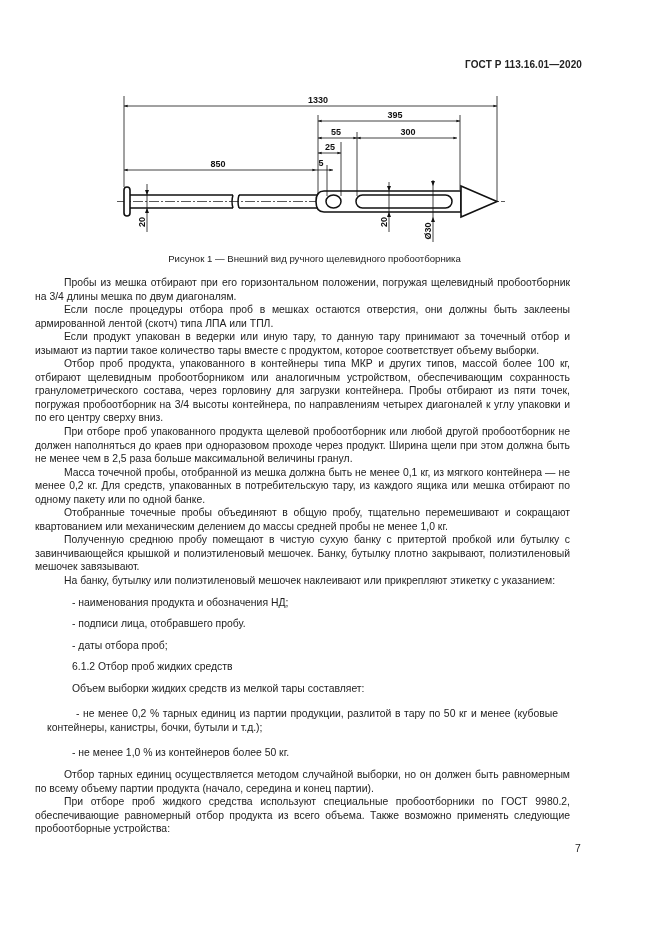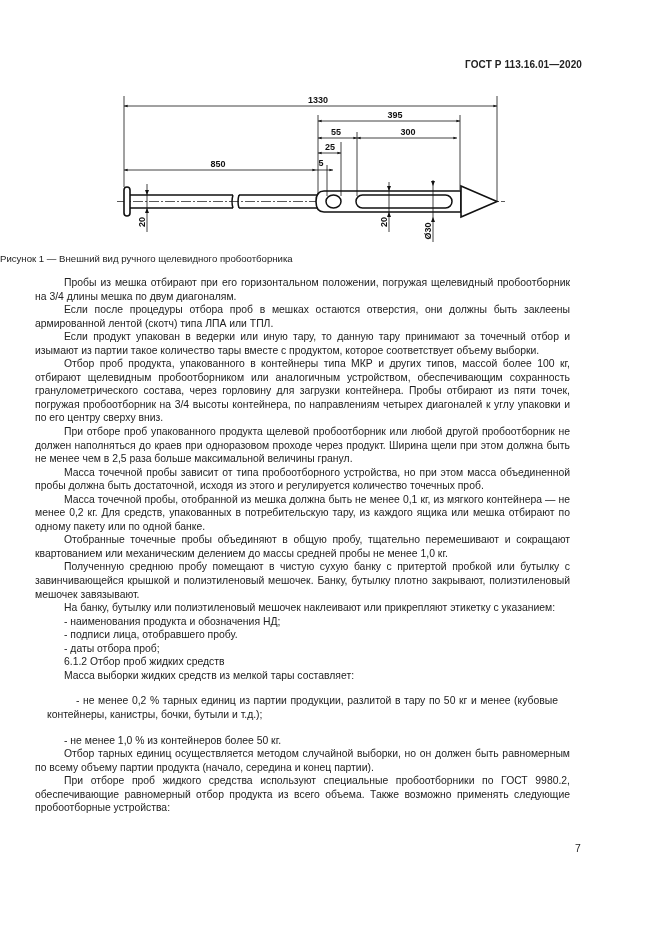--- a/index.html
+++ b/index.html
@@ -8,29 +8,29 @@
       font-family: "Liberation Sans", sans-serif; color: #1e1e1e;
     }
     .header {
       position: absolute; top: 59px; right: 79px;
       font-size: 10px; font-weight: bold; color: #222; letter-spacing: 0.1px;
     }
     .figure { position: absolute; left: 0; top: 0; width: 661px; height: 250px; }
     .figure svg { position: absolute; left: 0; top: 0; }
     .dimtext { font-family: "Liberation Sans", sans-serif; font-size: 9px; font-weight: bold; fill: #111; }
     .caption {
-      position: absolute; top: 253px; left: 0; width: 629px; 
+      position: absolute; top: 253px; left: 0; width: 629px; text-align: center;
       font-size: 9.6px; color: #222;
     }
     .body-text {
       position: absolute; left: 35px; top: 276px; width: 535px;
       font-size: 10.4px; line-height: 13.55px; color: #222;
     }
     .p { text-indent: 29px; text-align: justify; text-align-last: left; margin: 0; hyphens: manual; }
-    .li { padding-left: 29px; margin: 0; }
+    .li { padding-left: 29px; margin: 8px; }
     .li-wrap { text-indent: 29px; margin: 12px; text-align: justify; text-align-last: left; }
     .page-num {
       position: absolute; top: 843px; left: 575px; font-size: 10.4px; color: #222;
     }
   </style>
 </head>
 <body>
 
 <div class="header">ГОСТ Р 113.16.01—2020</div>
 
@@ -97,29 +97,28 @@
 </div>
 
 <div class="caption">Рисунок 1 — Внешний вид ручного щелевидного пробоотборника</div>
 
 <div class="body-text">
   <p class="p">Пробы из мешка отбирают при его горизонтальном положении, погружая щелевидный пробоот­борник на 3/4 длины мешка по двум диагоналям.</p>
   <p class="p">Если после процедуры отбора проб в мешках остаются отверстия, они должны быть заклеены армированной лентой (скотч) типа ЛПА или ТПЛ.</p>
   <p class="p">Если продукт упакован в ведерки или иную тару, то данную тару принимают за точечный отбор и изымают из партии такое количество тары вместе с продуктом, которое соответствует объему выборки.</p>
   <p class="p">Отбор проб продукта, упакованного в контейнеры типа МКР и других типов, массой более 100 кг, отбирают щелевидным пробоотборником или аналогичным устройством, обеспечивающим сохран­ность гранулометрического состава, через горловину для загрузки контейнера. Пробы отбирают из пяти точек, погружая пробоотборник на 3/4 высоты контейнера, по направлениям четырех диагоналей к углу упаковки и по его центру сверху вниз.</p>
   <p class="p">При отборе проб упакованного продукта щелевой пробоотборник или любой другой пробоотбор­ник не должен наполняться до краев при одноразовом проходе через продукт. Ширина щели при этом должна быть не менее чем в 2,5 раза больше максимальной величины гранул.</p>
-  <p class="p">Масса точечной пробы зависит от типа пробоотборного устройства, но при этом масса объединен­ной пробы должна быть достаточной, исходя из этого и регулируется количество точечных проб.</p>
   <p class="p">Масса точечной пробы, отобранной из мешка должна быть не менее 0,1 кг, из мягкого контей­нера — не менее 0,2 кг. Для средств, упакованных в потребительскую тару, из каждого ящика или мешка отбирают по одному пакету или по одной банке.</p>
   <p class="p">Отобранные точечные пробы объединяют в общую пробу, тщательно перемешивают и сокращают квартованием или механическим делением до массы средней пробы не менее 1,0 кг.</p>
   <p class="p">Полученную среднюю пробу помещают в чистую сухую банку с притертой пробкой или бутылку с завинчивающейся крышкой и полиэтиленовый мешочек. Банку, бутылку плотно закрывают, полиэтиле­новый мешочек завязывают.</p>
   <p class="p">На банку, бутылку или полиэтиленовый мешочек наклеивают или прикрепляют этикетку с указа­нием:</p>
   <p class="li">- наименования продукта и обозначения НД;</p>
   <p class="li">- подписи лица, отобравшего пробу.</p>
   <p class="li">- даты отбора проб;</p>
   <p class="li">6.1.2 Отбор проб жидких средств</p>
-  <p class="li">Масса выборки жидких средств из мелкой тары составляет:</p>
+  <p class="li">Объем выборки жидких средств из мелкой тары составляет:</p>
   <p class="li-wrap">- не менее 0,2 % тарных единиц из партии продукции, разлитой в тару по 50 кг и менее (кубовые контейнеры, канистры, бочки, бутыли и т.д.);</p>
   <p class="li">- не менее 1,0 % из контейнеров более 50 кг.</p>
   <p class="p">Отбор тарных единиц осуществляется методом случайной выборки, но он должен быть равномер­ным по всему объему партии продукта (начало, середина и конец партии).</p>
   <p class="p">При отборе проб жидкого средства используют специальные пробоотборники по ГОСТ 9980.2, обеспечивающие равномерный отбор продукта из всего объема. Также возможно применять следую­щие пробоотборные устройства:</p>
 </div>
 
 <div class="page-num">7</div>
 
 </body></html>

